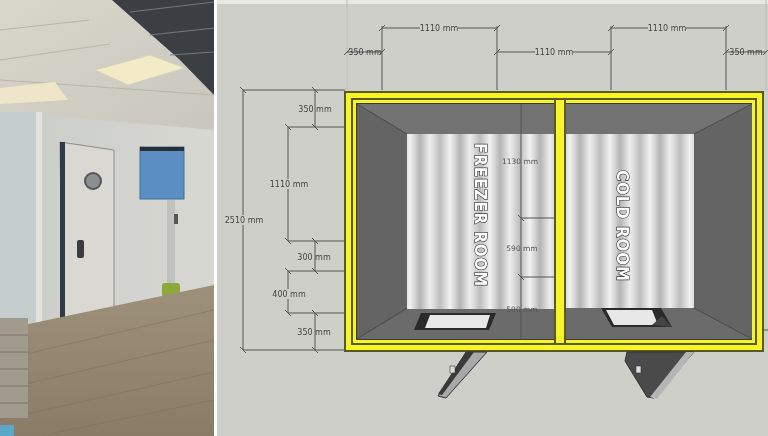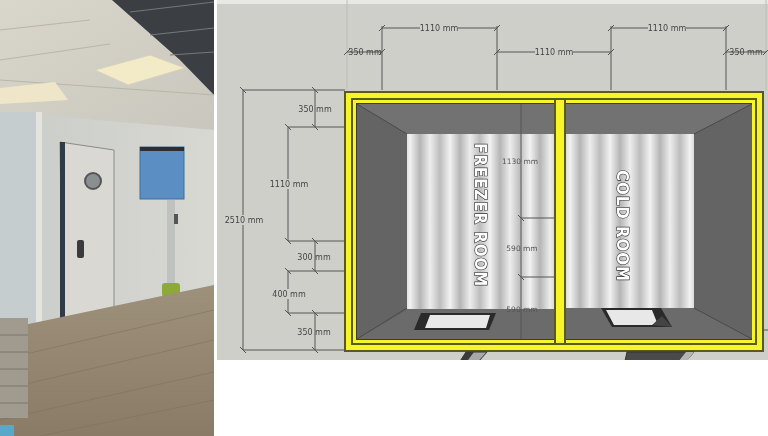--- a/index.html
+++ b/index.html
@@ -1,19 +1,19 @@
 <!DOCTYPE html>
 <html><head>
 <meta charset="utf-8">
 <style>
   html,body{margin:0;padding:0;}
   body{width:768px;height:436px;overflow:hidden;background:#ffffff;position:relative;font-family:"DejaVu Sans",sans-serif;}
   .photo{position:absolute;left:0;top:0;width:214px;height:436px;overflow:hidden;background:#cfd0cc;}
   .gap{position:absolute;left:214px;top:0;width:3px;height:436px;background:#ffffff;}
-  .plan{position:absolute;left:217px;top:0;width:551px;height:360px;overflow:hidden;}
+  .plan{position:absolute;left:217px;top:0;width:551px;height:436px;overflow:hidden;}
   svg text{font-family:"DejaVu Sans",sans-serif;}
 </style>
 </head>
 <body>
 
 <div class="photo">
   <svg width="214" height="436" viewBox="0 0 214 436">
     <defs>
       <linearGradient id="ceil" x1="0" y1="0" x2="1" y2="1">
         <stop offset="0" stop-color="#d9d6cc"></stop>

